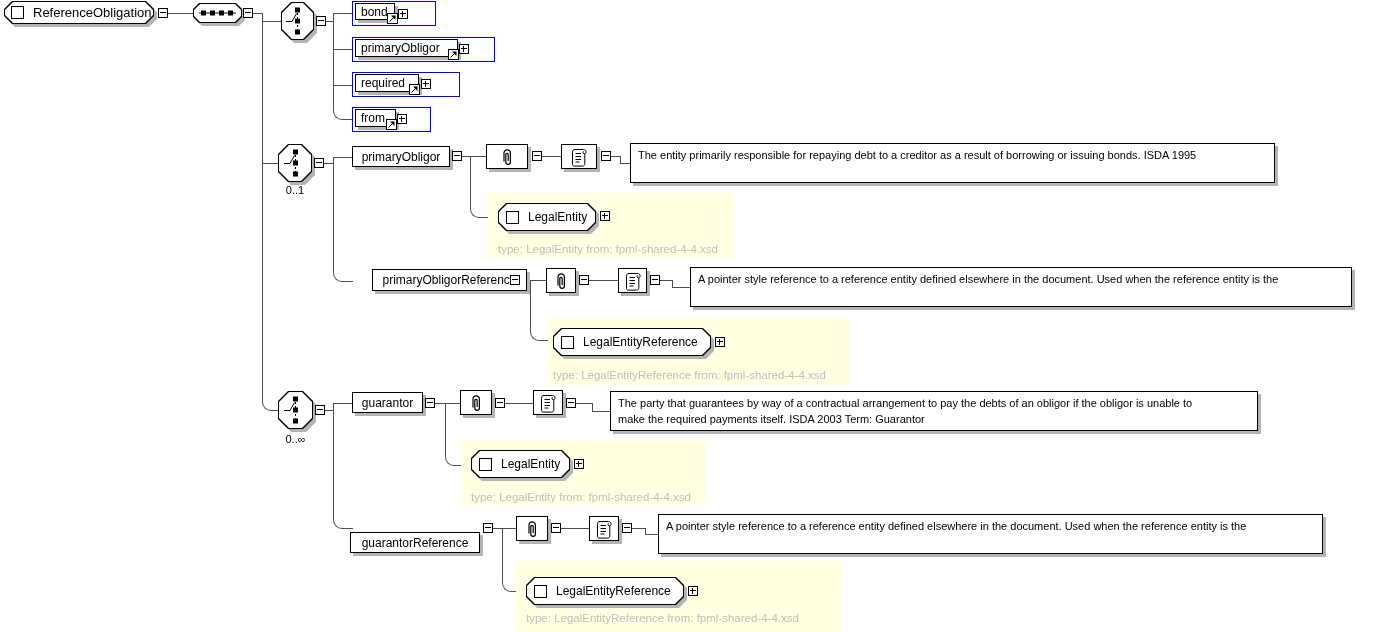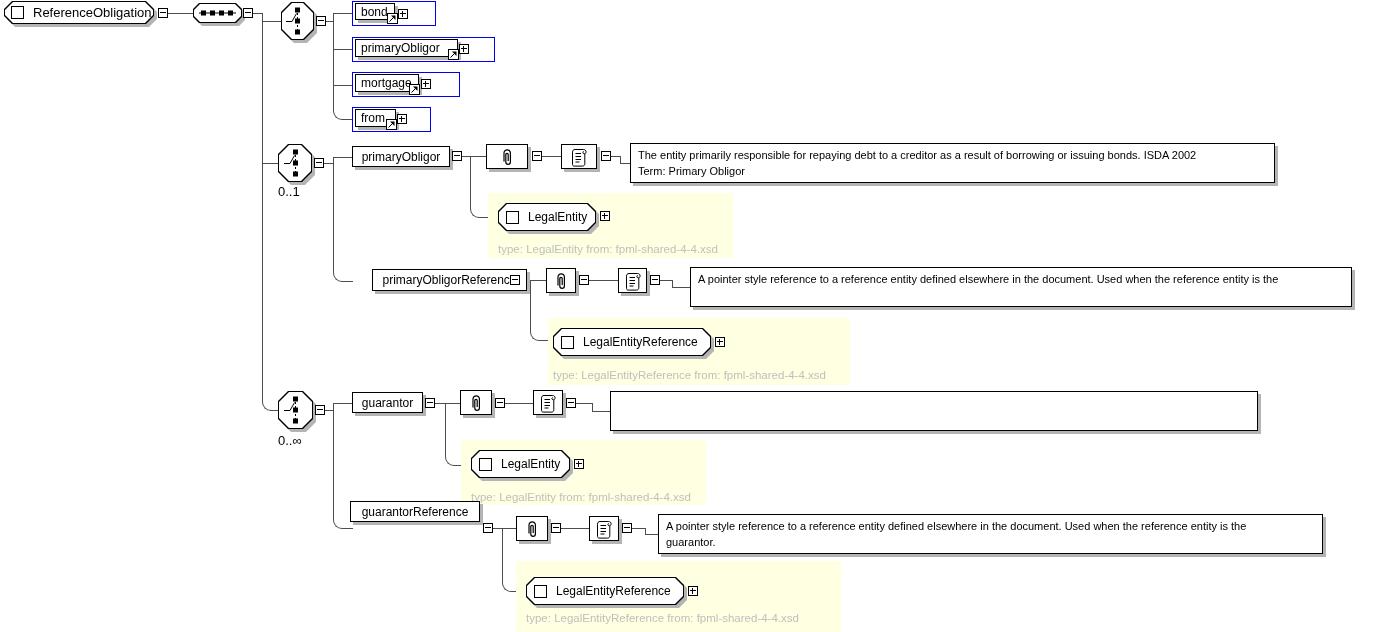--- a/index.html
+++ b/index.html
@@ -40,21 +40,21 @@
   .chamf .lay{position:absolute;clip-path:polygon(var(--c) 0,calc(100% - var(--c)) 0,100% var(--c),
       100% calc(100% - var(--c)),calc(100% - var(--c)) 100%,var(--c) 100%,0 calc(100% - var(--c)),0 var(--c));}
   .chamf .sh{left:3px;top:3px;width:100%;height:100%;background:var(--shadow);}
   .chamf .bd{left:0;top:0;width:100%;height:100%;background:#000;}
   .chamf .in{left:1px;top:1px;width:calc(100% - 2px);height:calc(100% - 2px);background:#fff;}
   .chamf .ct{position:absolute;left:0;top:0;right:0;bottom:0;display:flex;align-items:center;white-space:nowrap;}
   .sq13{width:13px;height:13px;min-width:13px;border:1px solid #000;background:#fff;box-sizing:border-box;}
   
   .ybox{position:absolute;background:var(--yellow);}
   .tynote{position:absolute;font-size:11.5px;color:var(--typetext);white-space:nowrap;}
-  .card{position:absolute;font-size:13px;}
+  .card{position:absolute;font-size:11px;text-align:center;}
 </style>
 </head>
 <body>
 
 <div class="canvas">
 
   <div class="hl" style="left:168px;top:13px;width:25px"></div>
   <div class="hl" style="left:253px;top:13px;width:9px"></div>
   <div class="vl" style="left:262px;top:13px;height:389px"></div>
   <div class="corner" style="left:262px;top:402px;width:16px;height:8px"></div>
@@ -206,21 +206,21 @@
   <div class="rname" style="left:355px;top:39px;width:103px;height:18px">primaryObligor</div>
   <div class="abox" style="left:448px;top:49px">
     <svg width="9" height="9" viewBox="0 0 9 9">
         <path d="M1.5 7.5 L5.5 3.5" stroke="#000"></path>
         <path d="M3 1.5 H7.5 V6 Z" fill="#000"></path>
       </svg>
   </div>
   <div class="pm plus" style="left:459px;top:44px"></div>
 
   <div class="refbox" style="left:352px;top:72px;width:108px;height:25px"></div>
-  <div class="rname" style="left:355px;top:74px;width:64px;height:18px">mortgage</div>
+  <div class="rname" style="left:355px;top:74px;width:64px;height:18px">required</div>
   <div class="abox" style="left:409px;top:84px">
     <svg width="9" height="9" viewBox="0 0 9 9">
         <path d="M1.5 7.5 L5.5 3.5" stroke="#000"></path>
         <path d="M3 1.5 H7.5 V6 Z" fill="#000"></path>
       </svg>
   </div>
   <div class="pm plus" style="left:421px;top:79px"></div>
 
   <div class="refbox" style="left:352px;top:107px;width:79px;height:25px"></div>
   <div class="rname" style="left:355px;top:109px;width:41px;height:18px">from</div>
@@ -245,22 +245,21 @@
       <g fill="none" stroke="#000">
         <path d="M15.5 2.5 H7 C5.3 2.5 4.5 3.6 4.5 5.2 V17.5"></path>
         <path d="M15.5 2.5 c1.6 0 2.6 1 2.6 2.4 0 1.2 -0.8 1.9 -1.8 1.9 -0.9 0 -1.4 -0.6 -1.4 -1.3 0 -0.6 0.4 -1 0.9 -1"></path>
         <path d="M4.5 17.5 c0 0.9 0.7 1.6 1.6 1.6 h8.4 c1.4 0 2.3 -0.9 2.3 -2.3 V6.8"></path>
         <path d="M7.5 6.5 h5.5 M7.5 9.5 h5.5 M7.5 12.5 h5.5 M7.5 15 h4"></path>
       </g>
     </svg>
   </div>
   <div class="pm" style="left:601px;top:151px"></div>
   <div class="tdoc" style="left:630px;top:143px;width:645px;height:40px">
-    <div>The entity primarily responsible for repaying debt to a creditor as a result of borrowing or issuing bonds. ISDA 2002</div>
-    <div>Term: Primary Obligor</div>
+    <div>The entity primarily responsible for repaying debt to a creditor as a result of borrowing or issuing bonds. ISDA 1995</div>
   </div>
   <div class="chamf" style="left:498px;top:203px;width:98px;height:28px;--c:8px">
     <div class="lay sh"></div>
       <div class="lay bd"></div>
       <div class="lay in"></div>
     <div class="ct" style="padding-left:8px;gap:9px;font-size:12px">
       <span class="sq13"></span>
       <span>LegalEntity</span>
     </div>
   </div>
@@ -314,55 +313,56 @@
       <g fill="none" stroke="#000">
         <path d="M15.5 2.5 H7 C5.3 2.5 4.5 3.6 4.5 5.2 V17.5"></path>
         <path d="M15.5 2.5 c1.6 0 2.6 1 2.6 2.4 0 1.2 -0.8 1.9 -1.8 1.9 -0.9 0 -1.4 -0.6 -1.4 -1.3 0 -0.6 0.4 -1 0.9 -1"></path>
         <path d="M4.5 17.5 c0 0.9 0.7 1.6 1.6 1.6 h8.4 c1.4 0 2.3 -0.9 2.3 -2.3 V6.8"></path>
         <path d="M7.5 6.5 h5.5 M7.5 9.5 h5.5 M7.5 12.5 h5.5 M7.5 15 h4"></path>
       </g>
     </svg>
   </div>
   <div class="pm" style="left:566px;top:398px"></div>
   <div class="tdoc" style="left:610px;top:391px;width:648px;height:40px">
+    <div>The party that guarantees by way of a contractual arrangement to pay the debts of an obligor if the obligor is unable to</div>
+    <div>make the required payments itself. ISDA 2003 Term: Guarantor</div>
   </div>
   <div class="chamf" style="left:471px;top:450px;width:99px;height:28px;--c:8px">
     <div class="lay sh"></div>
       <div class="lay bd"></div>
       <div class="lay in"></div>
     <div class="ct" style="padding-left:8px;gap:9px;font-size:12px">
       <span class="sq13"></span>
       <span>LegalEntity</span>
     </div>
   </div>
   <div class="pm plus" style="left:574px;top:459px"></div>
   <div class="tynote" style="left:471px;top:491px">type: LegalEntity from: fpml-shared-4-4.xsd</div>
 
-  <div class="ebox" style="left:350px;top:501px;width:130px;height:21px">guarantorReference</div>
+  <div class="ebox" style="left:350px;top:532px;width:130px;height:21px">guarantorReference</div>
   <div class="pm" style="left:483px;top:523px"></div>
   <div class="ibox" style="left:516px;top:516px;width:32px;height:25px">
     <svg width="15" height="20" viewBox="0 0 15 20">
       <path fill="none" stroke="#000" stroke-width="1.2" d="M4 14.5 V6 a3.2 3.2 0 0 1 6.4 0 v9 a2.3 2.3 0 0 1 -4.6 0 V7.5 a1.2 1.2 0 0 1 2.4 0 V14"></path>
     </svg>
   </div>
   <div class="pm" style="left:551px;top:523px"></div>
   <div class="ibox" style="left:589px;top:516px;width:30px;height:25px">
     <svg width="22" height="20" viewBox="0 0 22 20">
       <g fill="none" stroke="#000">
         <path d="M15.5 2.5 H7 C5.3 2.5 4.5 3.6 4.5 5.2 V17.5"></path>
         <path d="M15.5 2.5 c1.6 0 2.6 1 2.6 2.4 0 1.2 -0.8 1.9 -1.8 1.9 -0.9 0 -1.4 -0.6 -1.4 -1.3 0 -0.6 0.4 -1 0.9 -1"></path>
         <path d="M4.5 17.5 c0 0.9 0.7 1.6 1.6 1.6 h8.4 c1.4 0 2.3 -0.9 2.3 -2.3 V6.8"></path>
         <path d="M7.5 6.5 h5.5 M7.5 9.5 h5.5 M7.5 12.5 h5.5 M7.5 15 h4"></path>
       </g>
     </svg>
   </div>
   <div class="pm" style="left:622px;top:523px"></div>
   <div class="tdoc" style="left:658px;top:514px;width:665px;height:40px">
     <div>A pointer style reference to a reference entity defined elsewhere in the document. Used when the reference entity is the</div>
-    <div>guarantor.</div>
   </div>
   <div class="chamf" style="left:526px;top:577px;width:158px;height:28px;--c:8px">
     <div class="lay sh"></div>
       <div class="lay bd"></div>
       <div class="lay in"></div>
     <div class="ct" style="padding-left:8px;gap:9px;font-size:12px">
       <span class="sq13"></span>
       <span>LegalEntityReference</span>
     </div>
   </div>

